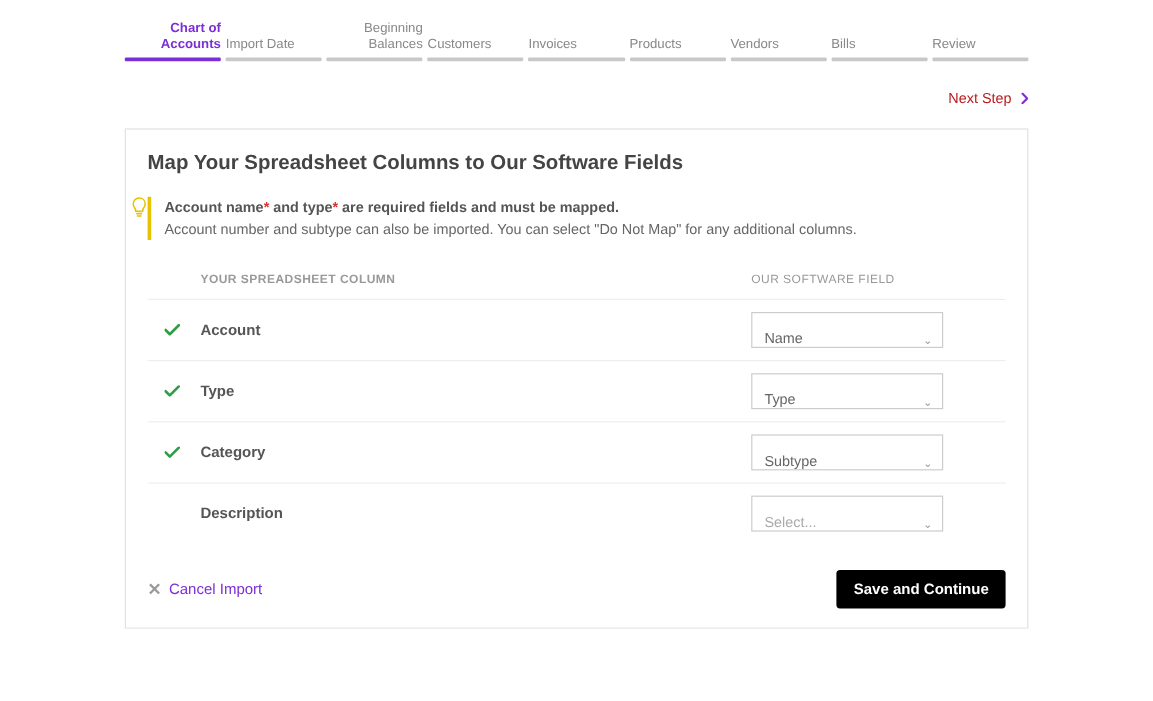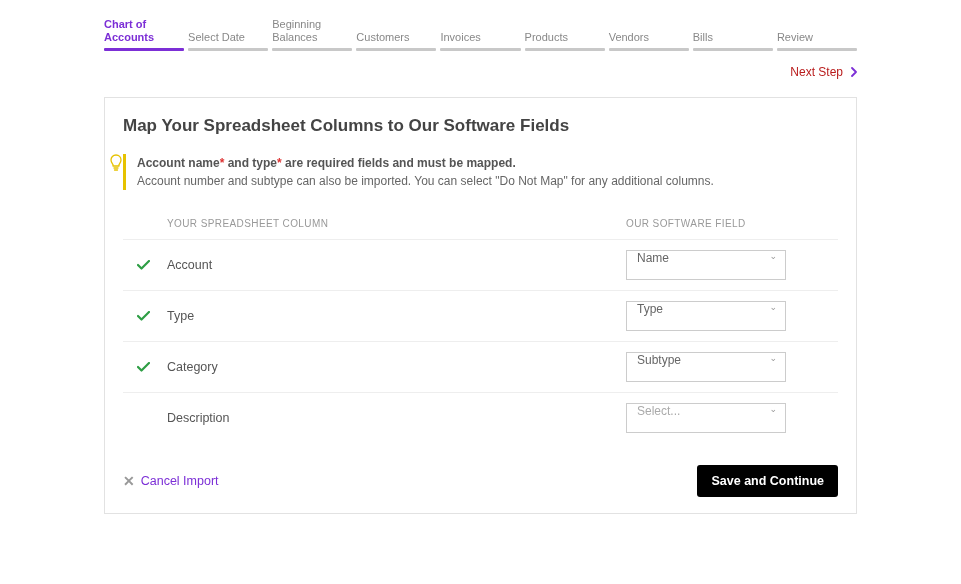--- a/index.html
+++ b/index.html
@@ -9,20 +9,22 @@
     color: #333;
     font-size: 13px;
     width: 961px;
   }
   .container {
     padding: 18px 104px 0 104px;
   }
   .stepper {
     display: flex;
     gap: 4px;
+    margin-bottom: 10px;
+    text-align: right;
   }
   .step {
     flex: 1;
     display: flex;
     flex-direction: column;
     justify-content: flex-end;
     cursor: pointer;
   }
   .step-label {
     font-size: 11px;
@@ -92,21 +94,21 @@
   }
   .tip-body .req { color: #d33; }
   .table {
     width: 100%;
   }
   .thead {
     display: flex;
     padding: 0 0 10px 0;
   }
   .col-check { width: 44px; flex-shrink:0; }
-  .col-src { flex: 1; }
+  .col-src { flex: 1; font-weight: bold; }
   .col-dst { width: 212px; flex-shrink:0; }
   .th {
     font-size: 10px;
     letter-spacing: 0.4px;
     color: #999;
     text-transform: uppercase;
   }
   .trow {
     display: flex;
     align-items: center;
@@ -123,21 +125,21 @@
   .src-label {
     font-size: 12.5px;
     color: #555;
   }
   .select {
     width: 160px;
     height: 30px;
     border: 1px solid #ccc;
     background: #fff;
     display: flex;
-    align-items: flex-start;
+    align-items: flex-end;
     justify-content: space-between;
     padding: 0 8px 0 10px;
     font-size: 12px;
     color: #666;
     cursor: pointer;
   }
   .select.placeholder { color: #aaa; }
   .select .chev { color: #999; font-size: 9px; }
   .footer {
     display: flex;
@@ -169,21 +171,21 @@
 <body>
 
 <div class="container">
 
   <div class="stepper" id="stepper">
       <div class="step active">
         <div class="step-label">Chart of Accounts</div>
         <div class="step-bar"></div>
       </div>
       <div class="step">
-        <div class="step-label">Select Date</div>
+        <div class="step-label">Import Date</div>
         <div class="step-bar"></div>
       </div>
       <div class="step">
         <div class="step-label">Beginning Balances</div>
         <div class="step-bar"></div>
       </div>
       <div class="step">
         <div class="step-label">Customers</div>
         <div class="step-bar"></div>
       </div>

